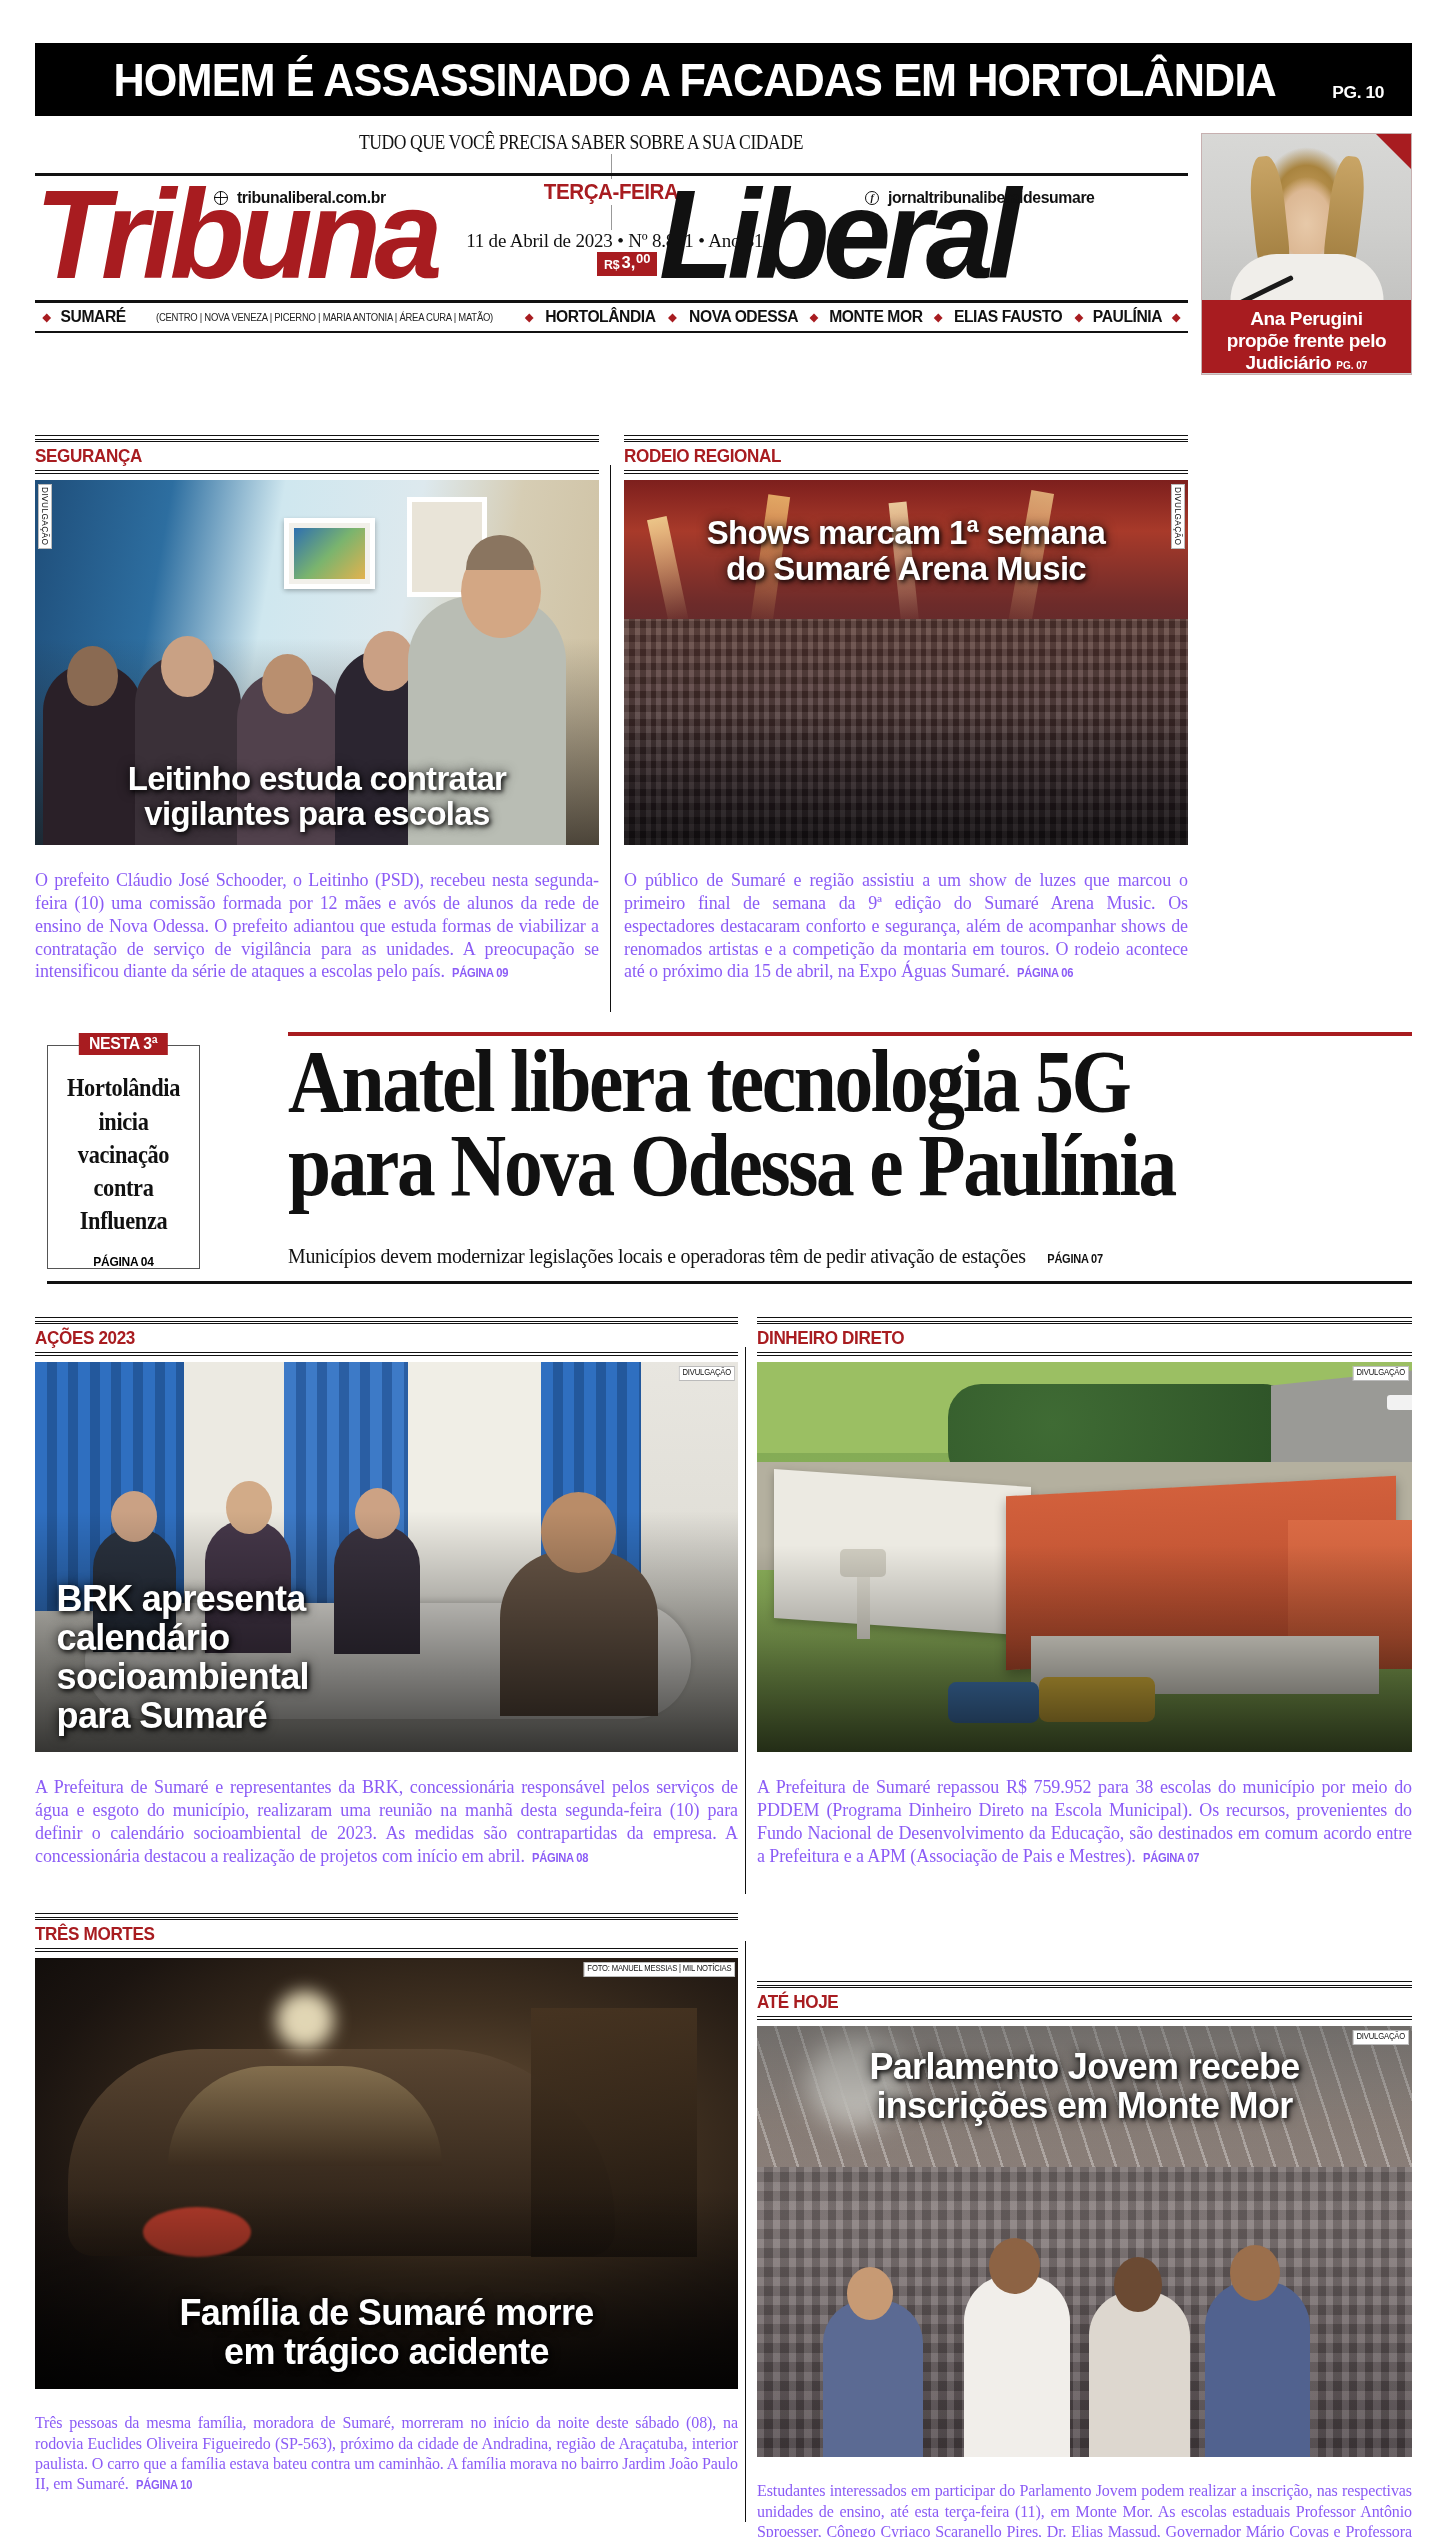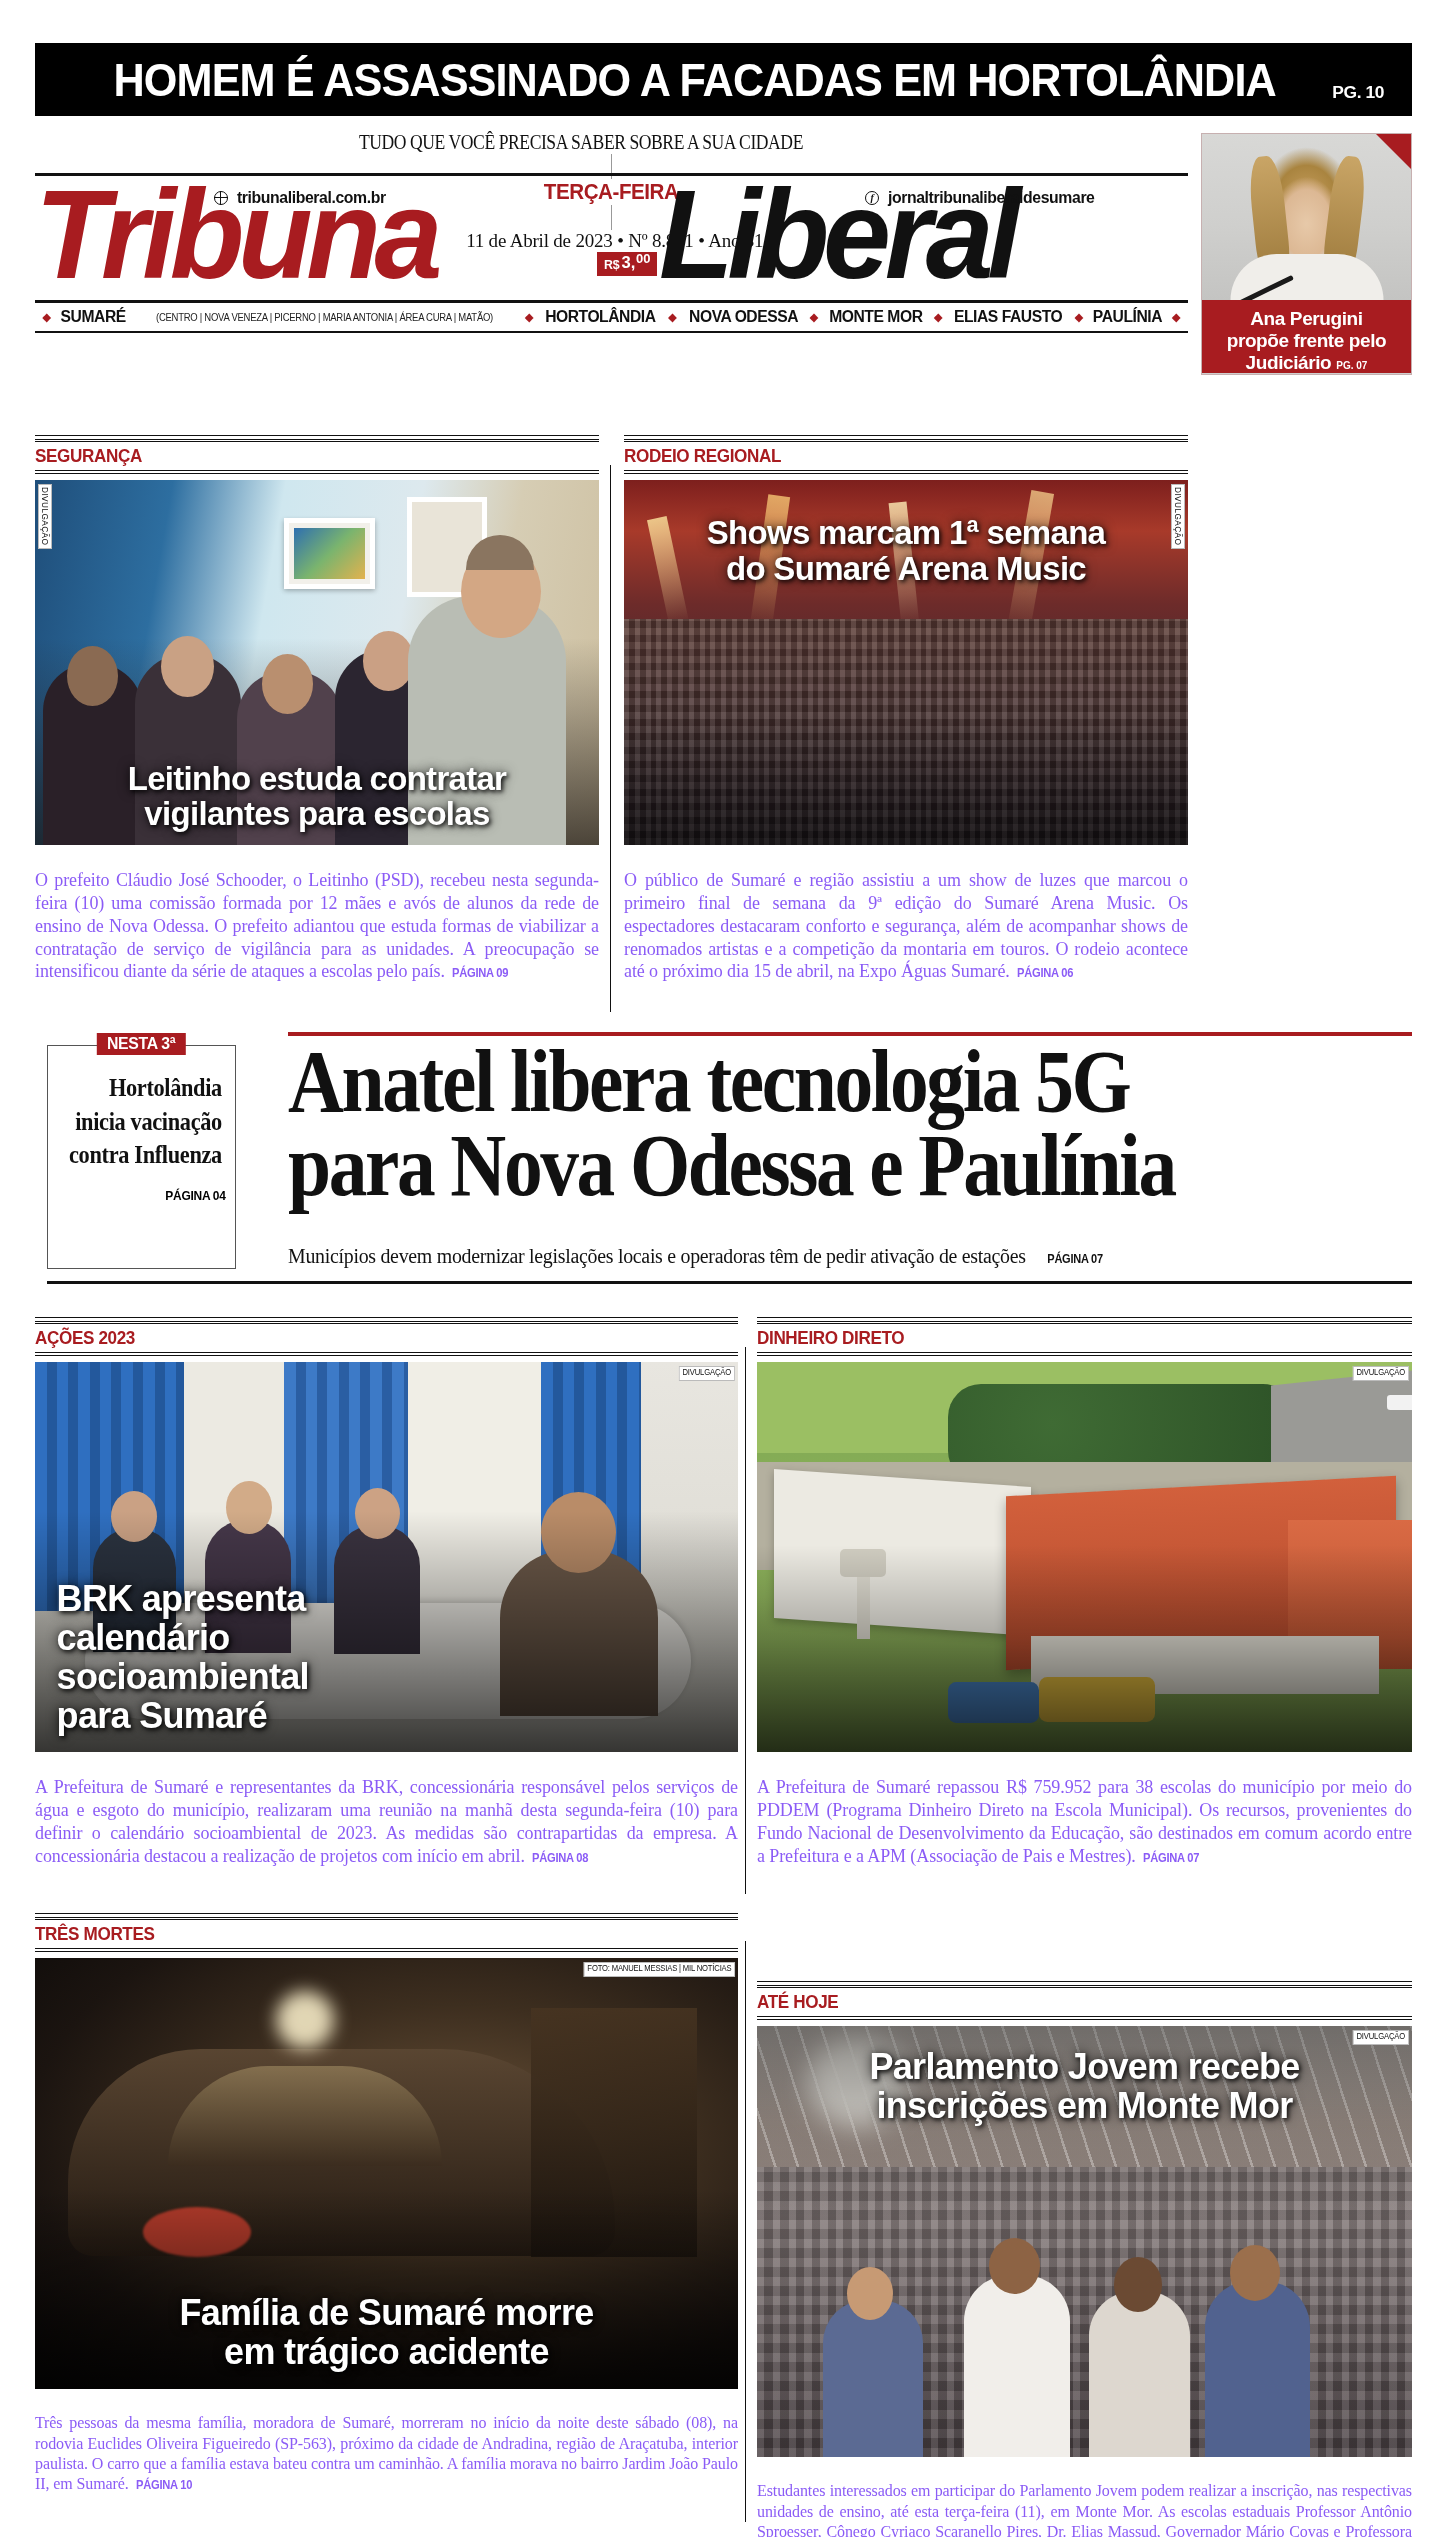--- a/index.html
+++ b/index.html
@@ -357,23 +357,23 @@
   .col-right-wide { position: absolute; left: 757px; width: 655px; }
 
   .vdivider { position: absolute; width: 0.8px; background: #111; }
 
   
   .anatel-zone { position: absolute; left: 35px; top: 1032px; width: 1377px; }
   .anatel-topline { height: 4.1px; background: #a81c20; width: 1124px; margin-left: 253px; }
   .nesta-box {
     position: absolute;
     left: 11.6px; top: 13.3px;
-    width: 189px; height: 224px;
+    width: 153px; height: 224px;
     border: 1.7px solid #555;
-    text-align: right;
+    text-align: center;
     padding-top: 25px;
   }
   .nesta-tag {
     position: absolute;
     top: -13.3px; left: 50%; transform: translateX(-50%);
     background: #a81c20; color: #fff;
     font-family: "Liberation Sans", sans-serif;
     font-weight: bold;
     font-size: 15.8px;
     padding: 2.5px 10px 3.3px 10px;

